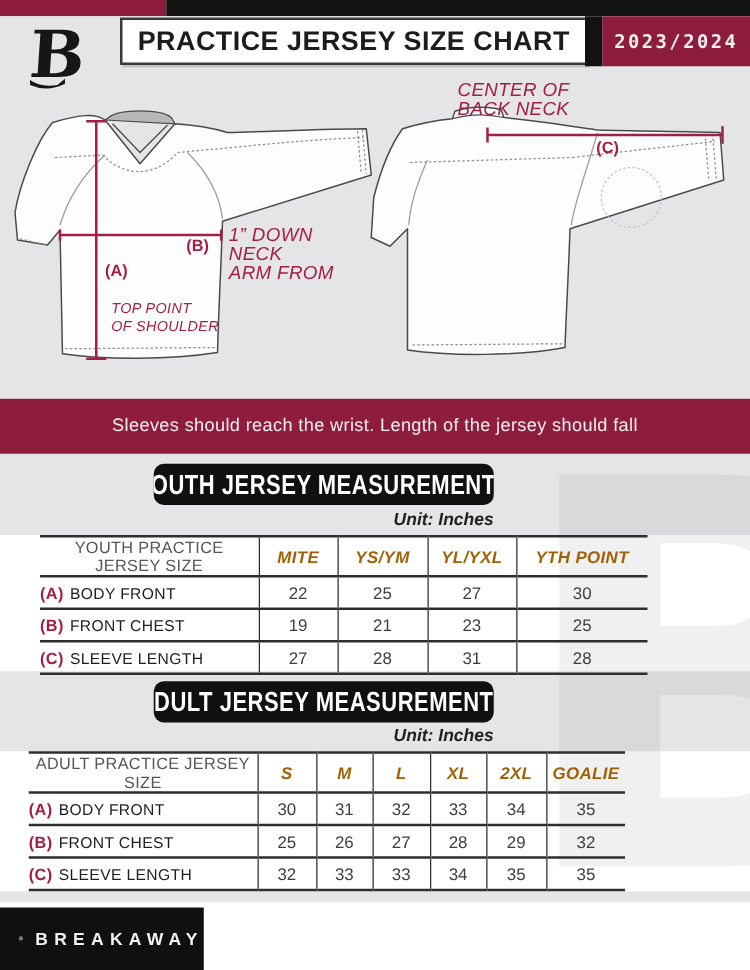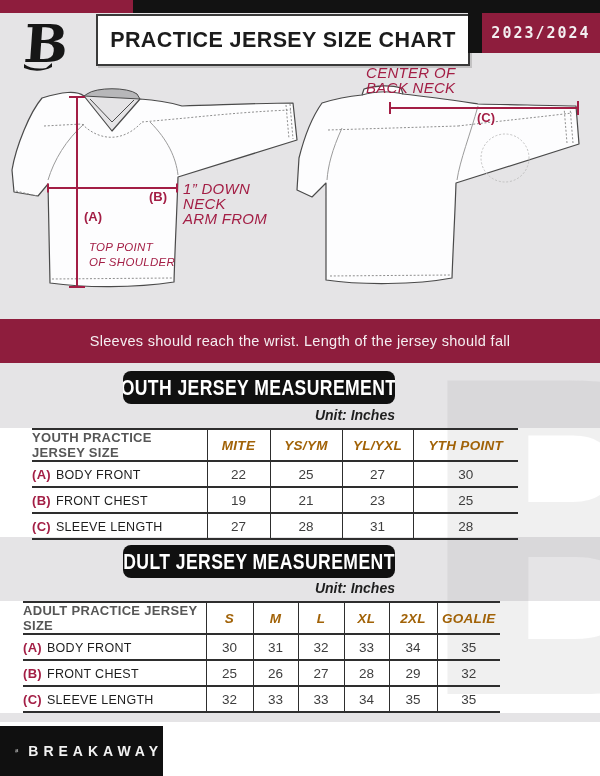--- a/index.html
+++ b/index.html
@@ -26,21 +26,21 @@
     left:408px; top:330px; font-family:"DejaVu Sans", sans-serif;
     font-size:430px; font-weight:bold; line-height:1;
     color:rgba(130,130,130,0.12); z-index:1; pointer-events:none;
   }
 
   .z { z-index:2; }
 
   
   .logo-b { left:22px; top:14px; width:56px; height:60px; }
   .title-box {
-    left:96px; top:14px; width:374px; height:52px; background:#ffffff;
+    left:96px; top:14px; width:374px; height:38px; background:#ffffff;
     border:2px solid #3a3a3a; display:flex; align-items:center; justify-content:center;
     box-shadow:2px 2px 0 rgba(0,0,0,0.15);
   }
   .title-box span {
     font-size:21.5px; font-weight:bold; color:#1c1c1c; letter-spacing:0.4px; white-space:nowrap;
   }
   .gap-black { left:468px; top:13px; width:14px; height:40px; background:#121212; }
   .season-box {
     left:482px; top:13px; width:118px; height:40px; background:#8e1d3d;
     display:flex; align-items:center; justify-content:center;
@@ -90,21 +90,21 @@
   .unit-youth { top:407px; }
   .unit-adult { top:580px; }
 
   
   table.size-table { border-collapse:collapse; table-layout:fixed; z-index:2; position:absolute; }
   table.size-table tr > * { border-bottom:2px solid #2e2e2e; height:26px; vertical-align:middle; padding:0; }
   table.size-table tr:first-child > * { border-top:2px solid #2e2e2e; }
   table.size-table tr > *:not(:first-child) { border-left:1.6px solid #2e2e2e; text-align:center; }
   .tbl-youth { left:32px; top:428px; width:486px; }
   .tbl-adult { left:23px; top:601px; width:477px; }
-  th.col-label { text-align:left; font-weight:bold; color:#565656; font-size:13px; letter-spacing:0.3px; padding-left:8px; }
+  th.col-label { text-align:center; font-weight:normal; color:#565656; font-size:13px; letter-spacing:0.3px; padding-left:8px; }
   th.col-size  { font-size:13.5px; font-weight:bold; color:#a16207; letter-spacing:0.3px;font-style:italic; }
   td.row-label { text-align:left; padding-left:15px; font-size:12.5px; color:#1d1d1d; letter-spacing:0.3px; white-space:nowrap; }
   td.row-label .key { color:#a31e45; font-weight:bold; font-size:13px; margin-right:5px; }
   td.val { font-size:13.5px; color:#3e3e3e; }
 
   
   .footer-black {
     left:0; top:726px; width:163px; height:50px; background:#101010;
     display:flex; align-items:center; gap:9px; padding-left:15px; z-index:2;
   }

